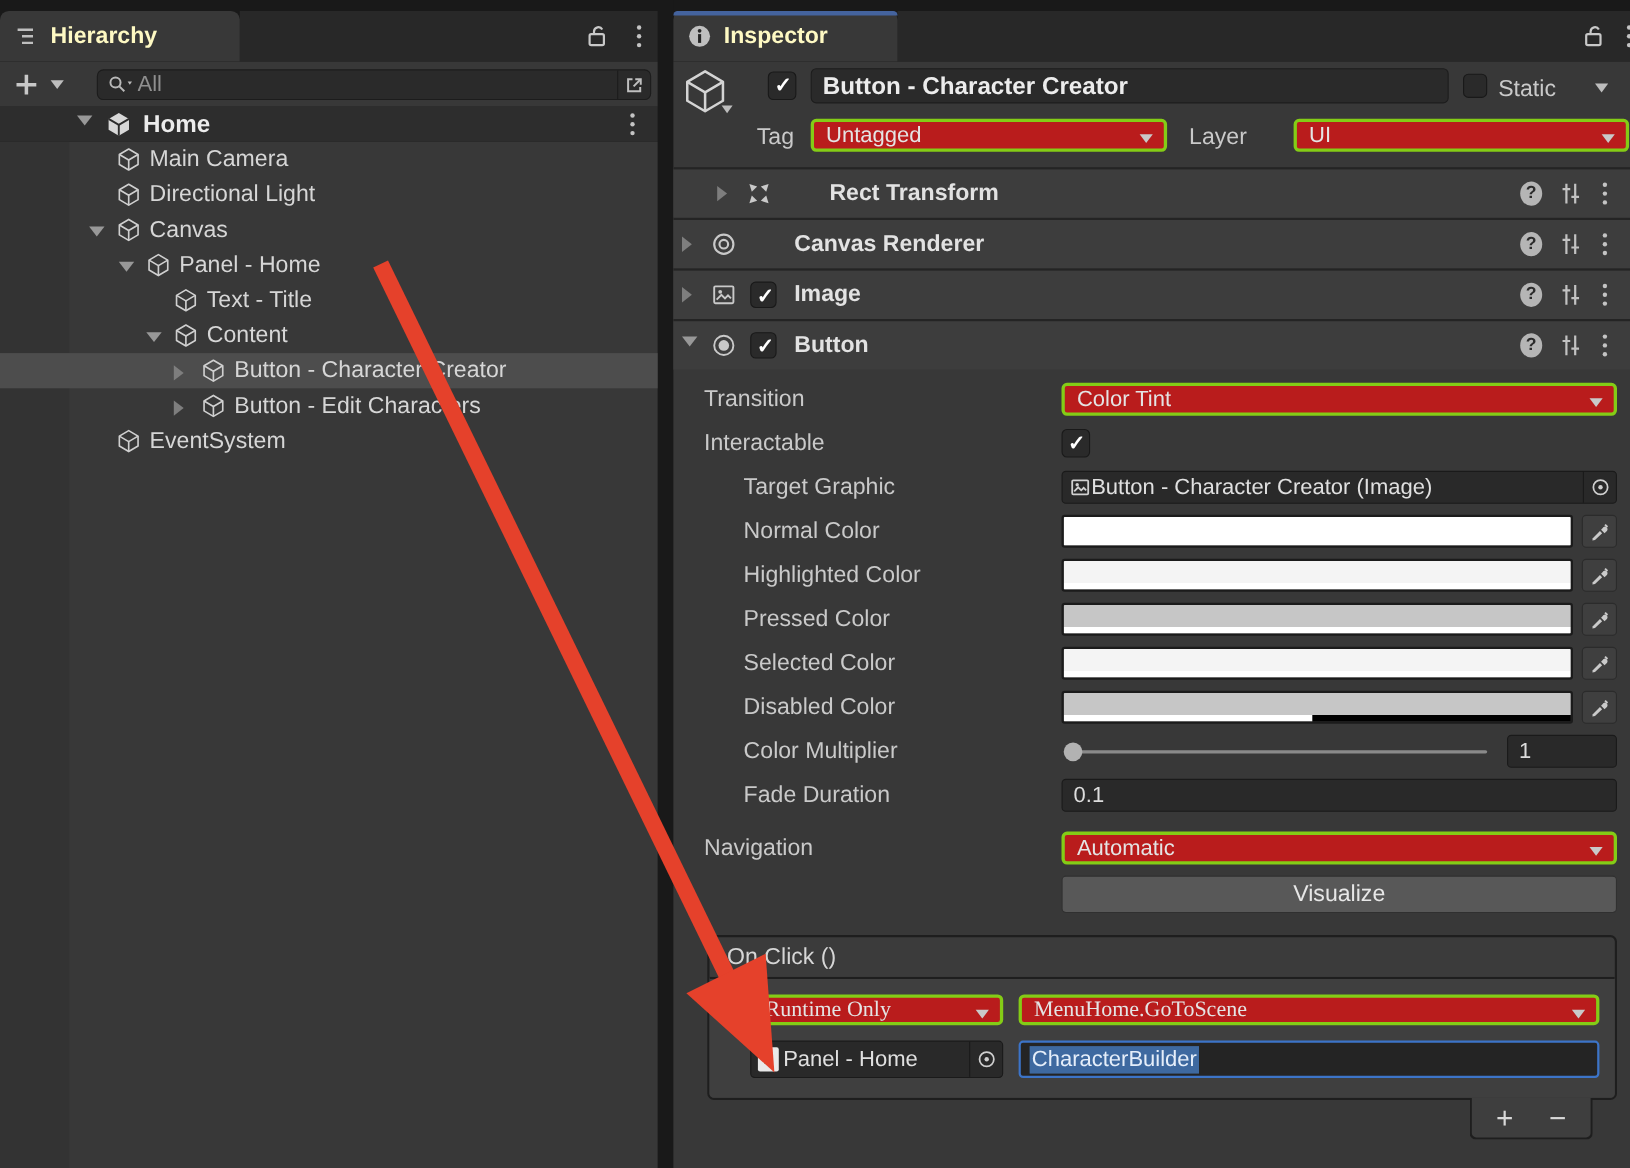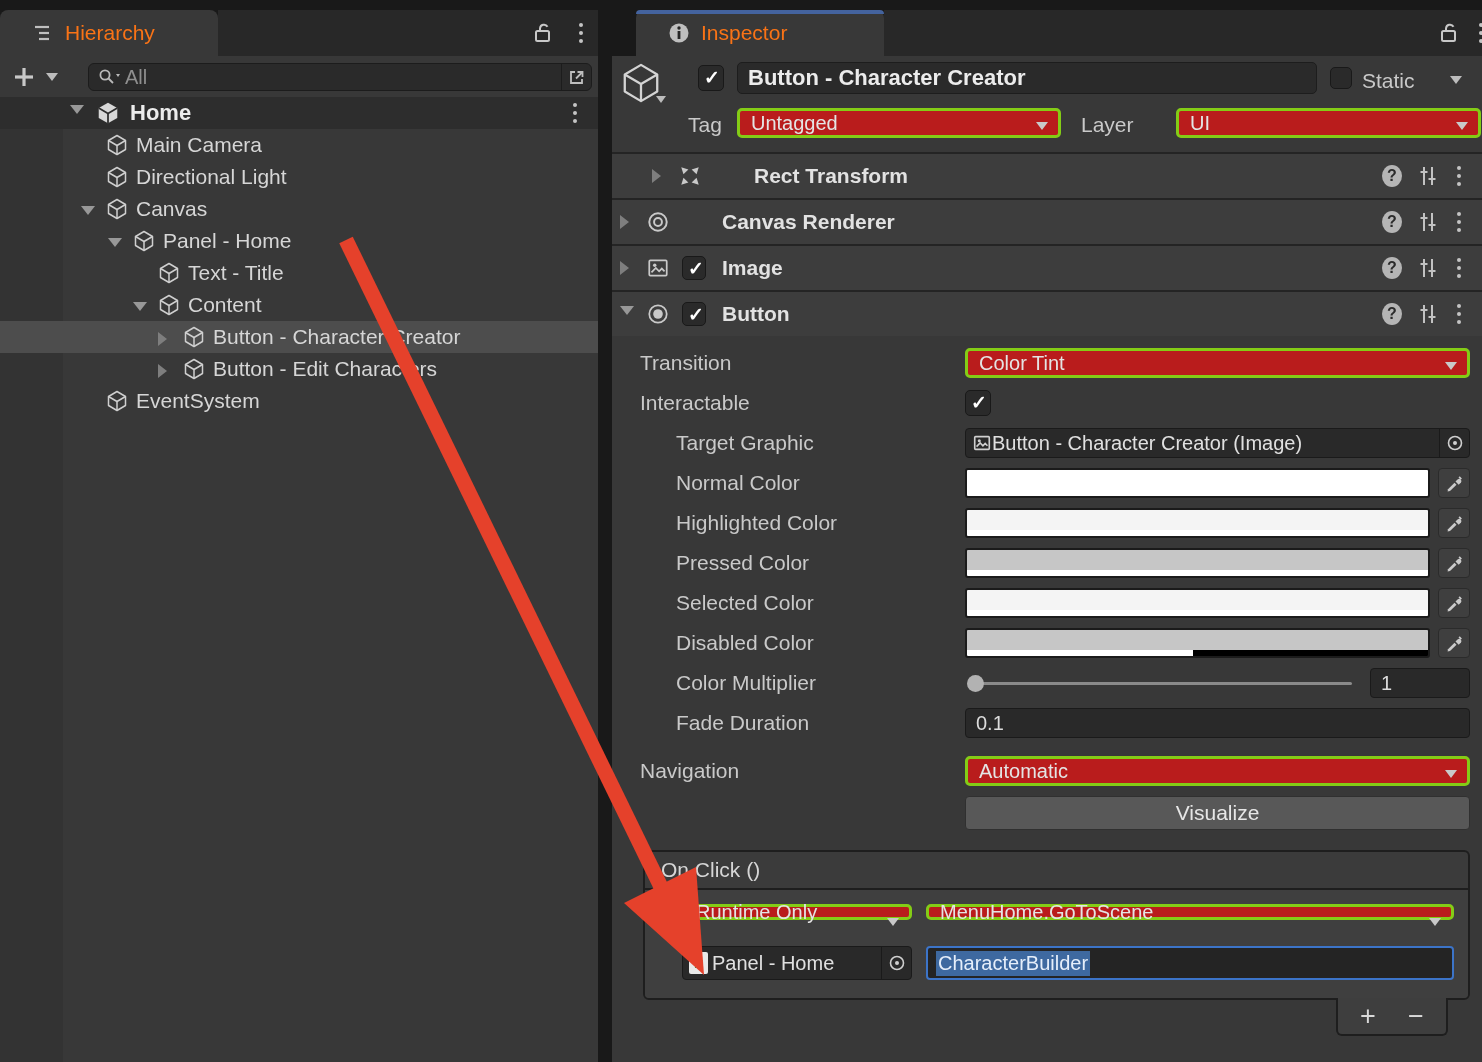--- a/index.html
+++ b/index.html
@@ -7,23 +7,23 @@
   body { position:relative; overflow:hidden; background:#191919;
          font-family:"Liberation Sans", sans-serif; color:#C9C9C9; }
 
   .panel { position:absolute; top:0; bottom:0; overflow:hidden; }
   #hier { left:0; width:598px; }
   #insp { left:612px; width:870px; }
 
   
   .tabstrip { height:56px; padding-top:10px; display:flex; background:#191919; }
   .tab { background:#383838; border-radius:8px 8px 0 0; display:flex; align-items:center;
-         padding:0 20px 0 32px; gap:11px; position:relative; font-size:21px; color:#f97316; }
+         padding:0 20px 0 13px; gap:11px; position:relative; font-size:21px; color:#fef9c3;font-weight:bold; }
   #hier .tab { width:218px; }
-  #insp .tab { width:248px;margin-left:24px; }
+  #insp .tab { width:204px; }
   #insp .tab::before { content:''; position:absolute; top:0; left:0; right:0; height:4px;
          background:#44639E; border-radius:8px 8px 0 0; }
   .tabrest { flex:1; background:#282828; display:flex; align-items:center;
          justify-content:flex-end; gap:22px; padding-right:12px; }
   #insp .tabrest { gap:16px; padding-right:0; }
 
   .kebab { width:10px; display:flex; flex-direction:column; gap:4px; align-items:center; }
   .kebab i { width:4px; height:4px; border-radius:50%; background:#C4C4C4; display:block; }
 
   
@@ -118,21 +118,21 @@
         color:#E6E6E6; font-size:21px; display:flex; align-items:center; justify-content:center; }
 
   .ocbox { margin:20px 12px 0 31px; background:#3B3B3B; border:2px solid #1E1E1E; border-radius:6px; }
   .ochead { height:36px; display:flex; align-items:center; padding-left:16px; font-size:21px; color:#D6D6D6; }
   .oclist { border-top:2px solid #1E1E1E; background:#3F3F3F; border-radius:0 0 4px 4px;
         padding:14px 14px 18px 37px; position:relative; }
   .ocrow { display:flex; gap:14px; height:34px; margin-bottom:8px; }
   .ocrow:last-child { margin-bottom:0; }
   .ocrow .c1 { width:230px; display:flex; }
   .ocrow .c2 { flex:1; display:flex; }
-  .ocrow .dd { flex:1; height:16px; }
+  .ocrow .dd { flex:1; height:28px;font-family:Liberation Serif, serif; }
   .ocrow .objf { height:34px; }
   .drag { position:absolute; left:10px; top:28px; width:16px; }
   .drag i { display:block; height:2px; background:#7A7A7A; margin:3px 0; }
   .focusin { flex:1; background:#242424; border:2px solid #3C74C8; border-radius:4px; display:flex;
         align-items:center; padding-left:8px; font-size:20px; color:#E8E8E8; }
   .selhl { background:#3E69A0; color:#E5EEFA; padding:1px 2px; }
   .ocfoot { width:112px; height:38px; margin:-2px 34px 0 auto; background:#3E3E3E;
         border:2px solid #1E1E1E; border-top:none; border-radius:0 0 6px 6px;
         display:flex; align-items:center; justify-content:center; gap:14px; }
   .pm { color:#D9D9D9; font-size:27px; line-height:1; width:34px; text-align:center; }

